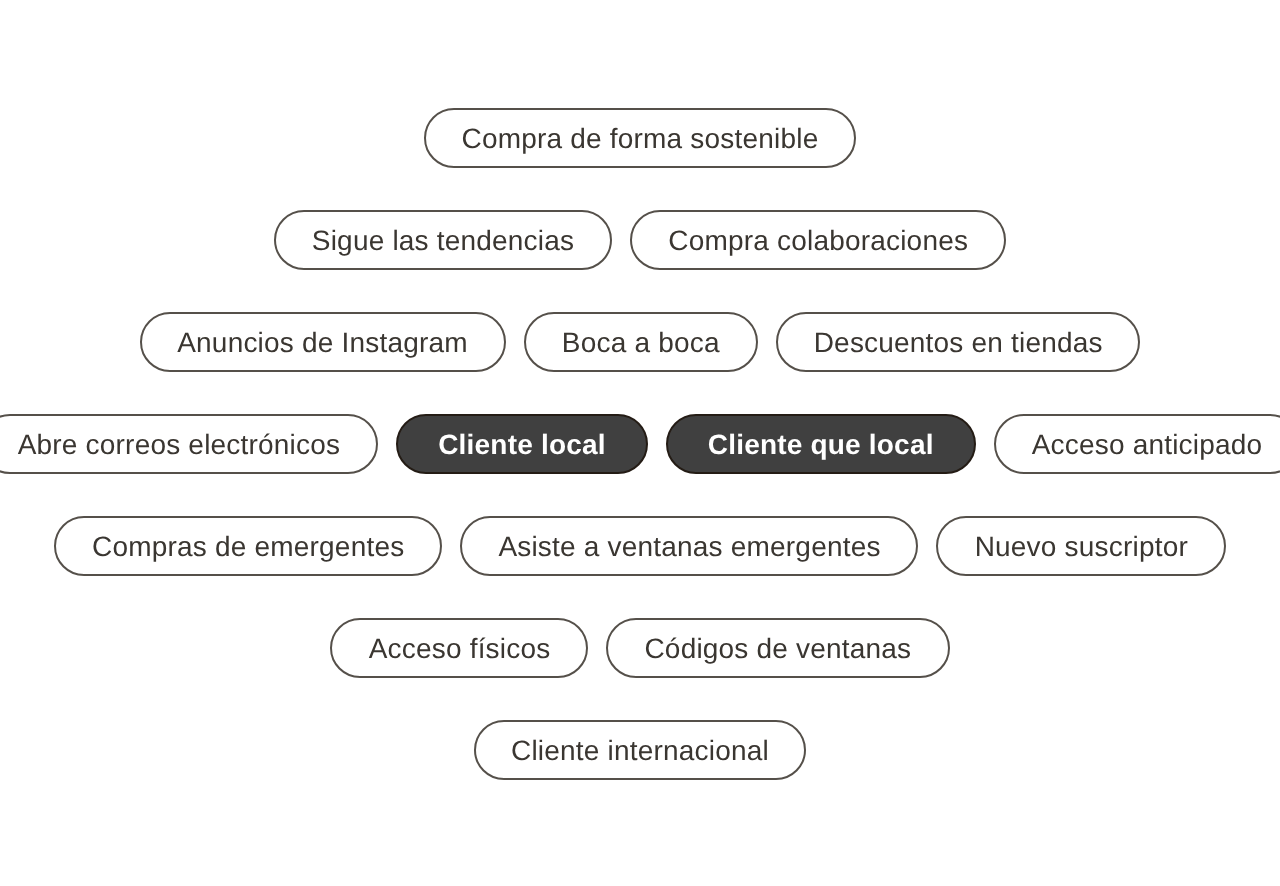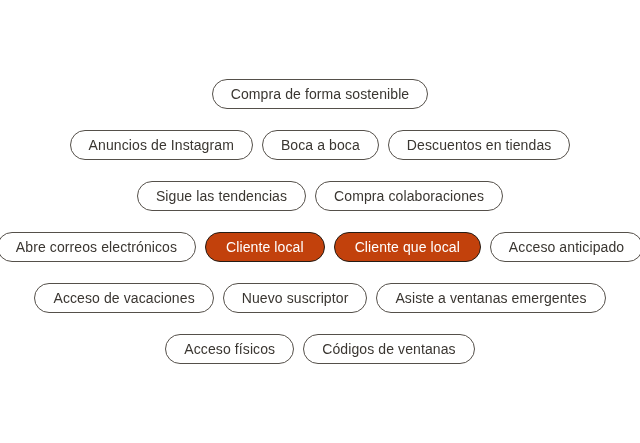--- a/index.html
+++ b/index.html
@@ -41,51 +41,54 @@
     background: #ffffff;
     color: #3a3631;
     font-size: 14px;
     font-family: inherit;
     letter-spacing: 0.1px;
     white-space: nowrap;
     cursor: pointer;
     line-height: 1;
   }
   .pill.selected {
-    background: #c2410c;
+    background: #404040;
     border-color: #241c15;
     color: #ffffff;
-    font-weight: 400;
+    font-weight: 700;
     padding: 0 20px;
   }
 </style>
 </head>
 <body>
 
 <div class="tag-cloud">
     <div class="tag-row">
       <button class="pill">Compra de forma sostenible</button>
     </div>
     <div class="tag-row">
+      <button class="pill">Sigue las tendencias</button>
+      <button class="pill">Compra colaboraciones</button>
+    </div>
+    <div class="tag-row">
       <button class="pill">Anuncios de Instagram</button>
       <button class="pill">Boca a boca</button>
       <button class="pill">Descuentos en tiendas</button>
-    </div>
-    <div class="tag-row">
-      <button class="pill">Sigue las tendencias</button>
-      <button class="pill">Compra colaboraciones</button>
     </div>
     <div class="tag-row">
       <button class="pill">Abre correos electrónicos</button>
       <button class="pill selected">Cliente local</button>
       <button class="pill selected">Cliente que local</button>
       <button class="pill">Acceso anticipado</button>
     </div>
     <div class="tag-row">
-      <button class="pill">Acceso de vacaciones</button>
+      <button class="pill">Compras de emergentes</button>
+      <button class="pill">Asiste a ventanas emergentes</button>
       <button class="pill">Nuevo suscriptor</button>
-      <button class="pill">Asiste a ventanas emergentes</button>
     </div>
     <div class="tag-row">
       <button class="pill">Acceso físicos</button>
       <button class="pill">Códigos de ventanas</button>
     </div>
+    <div class="tag-row">
+      <button class="pill">Cliente internacional</button>
+    </div>
   </div>
 
 </body></html>

